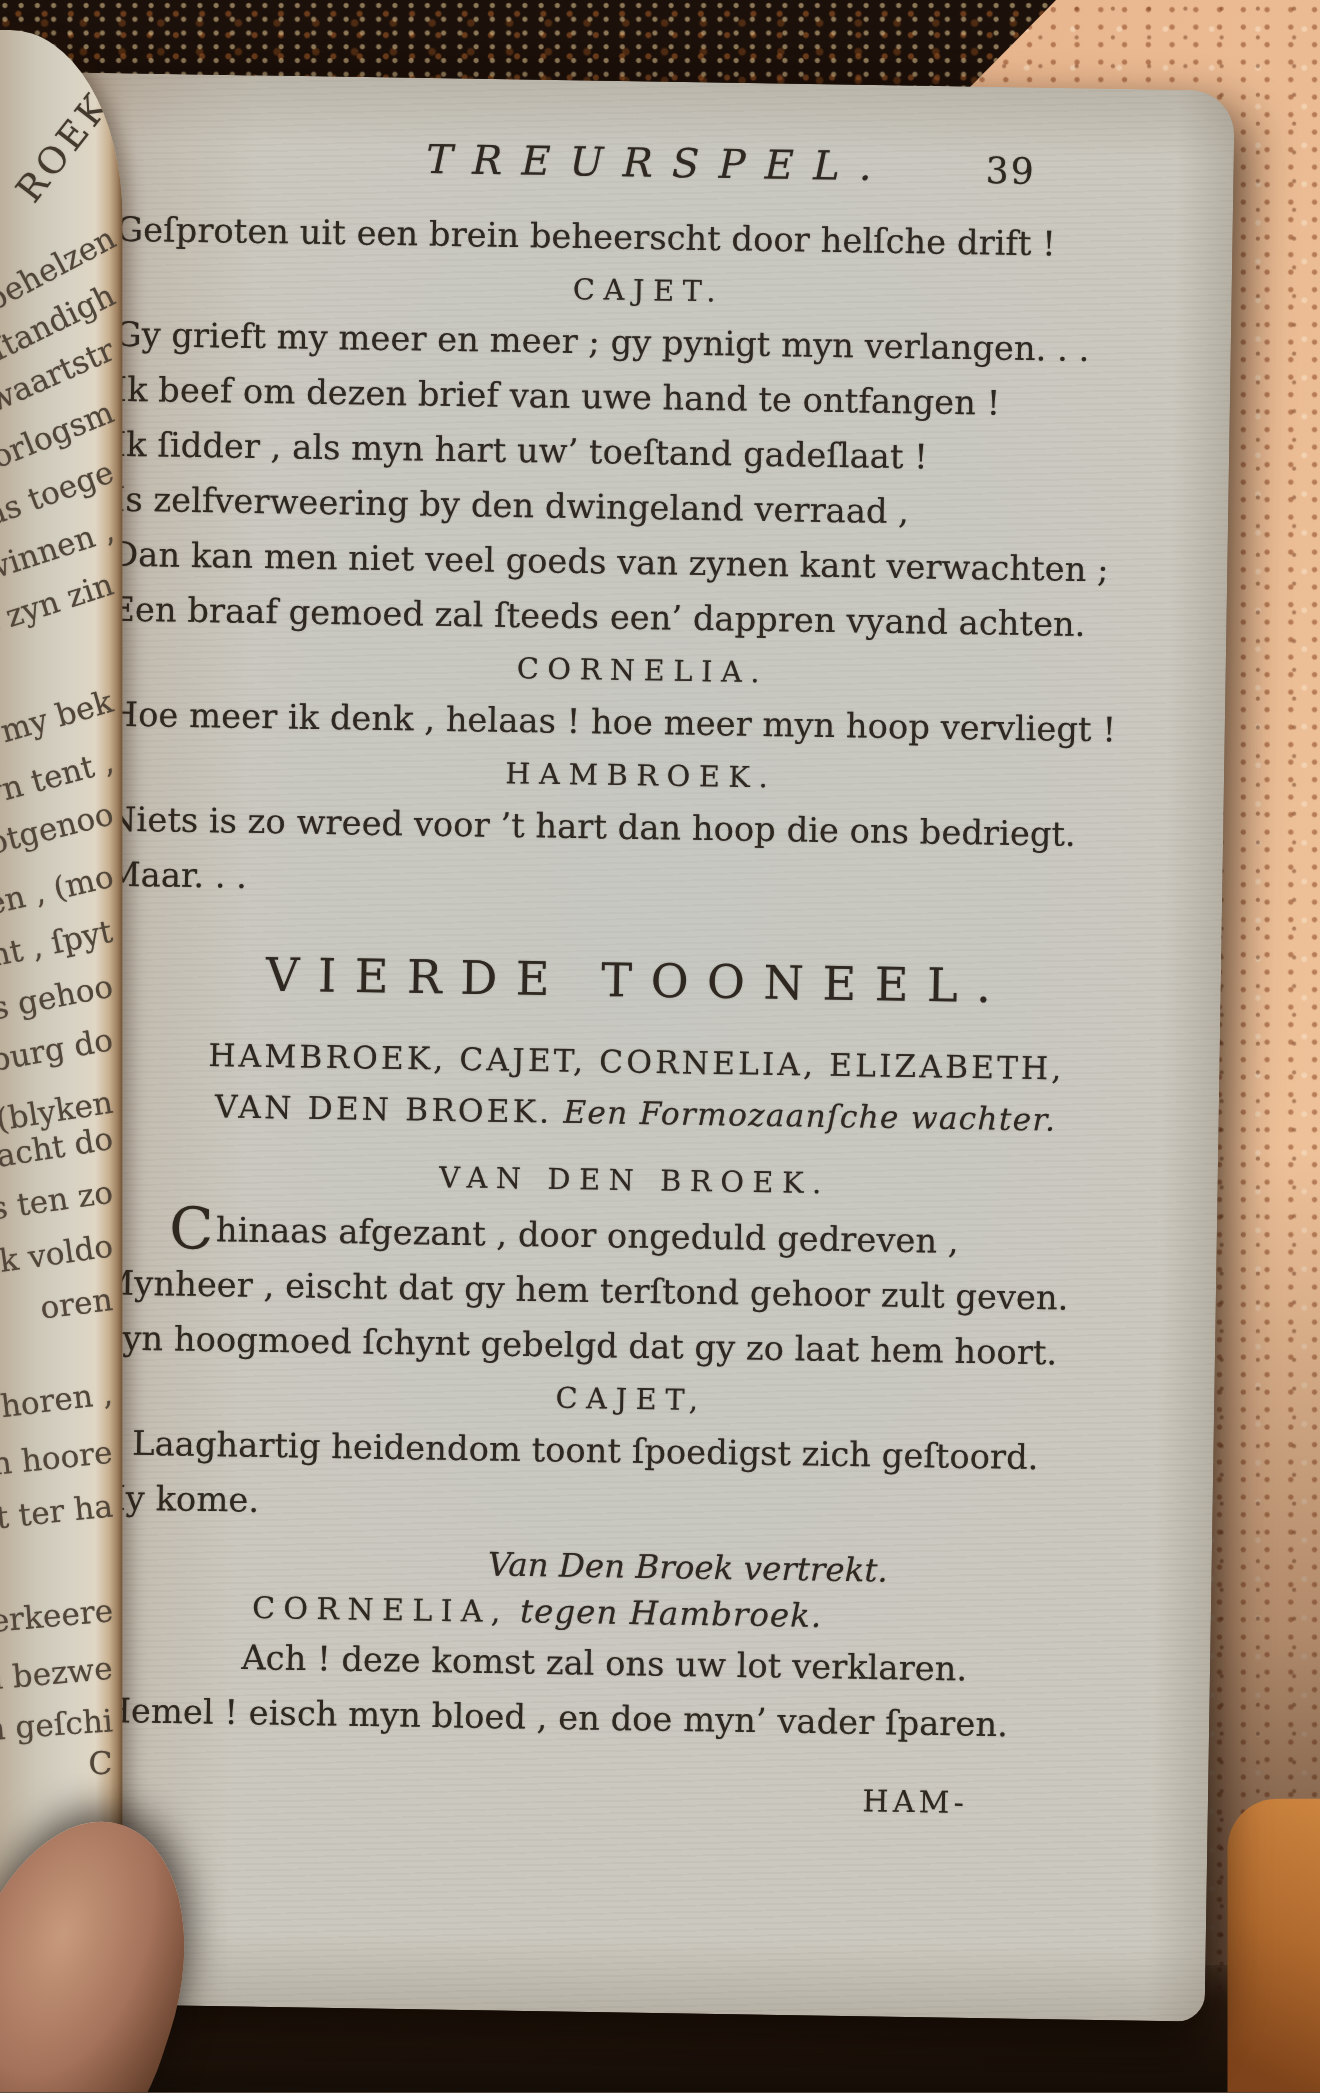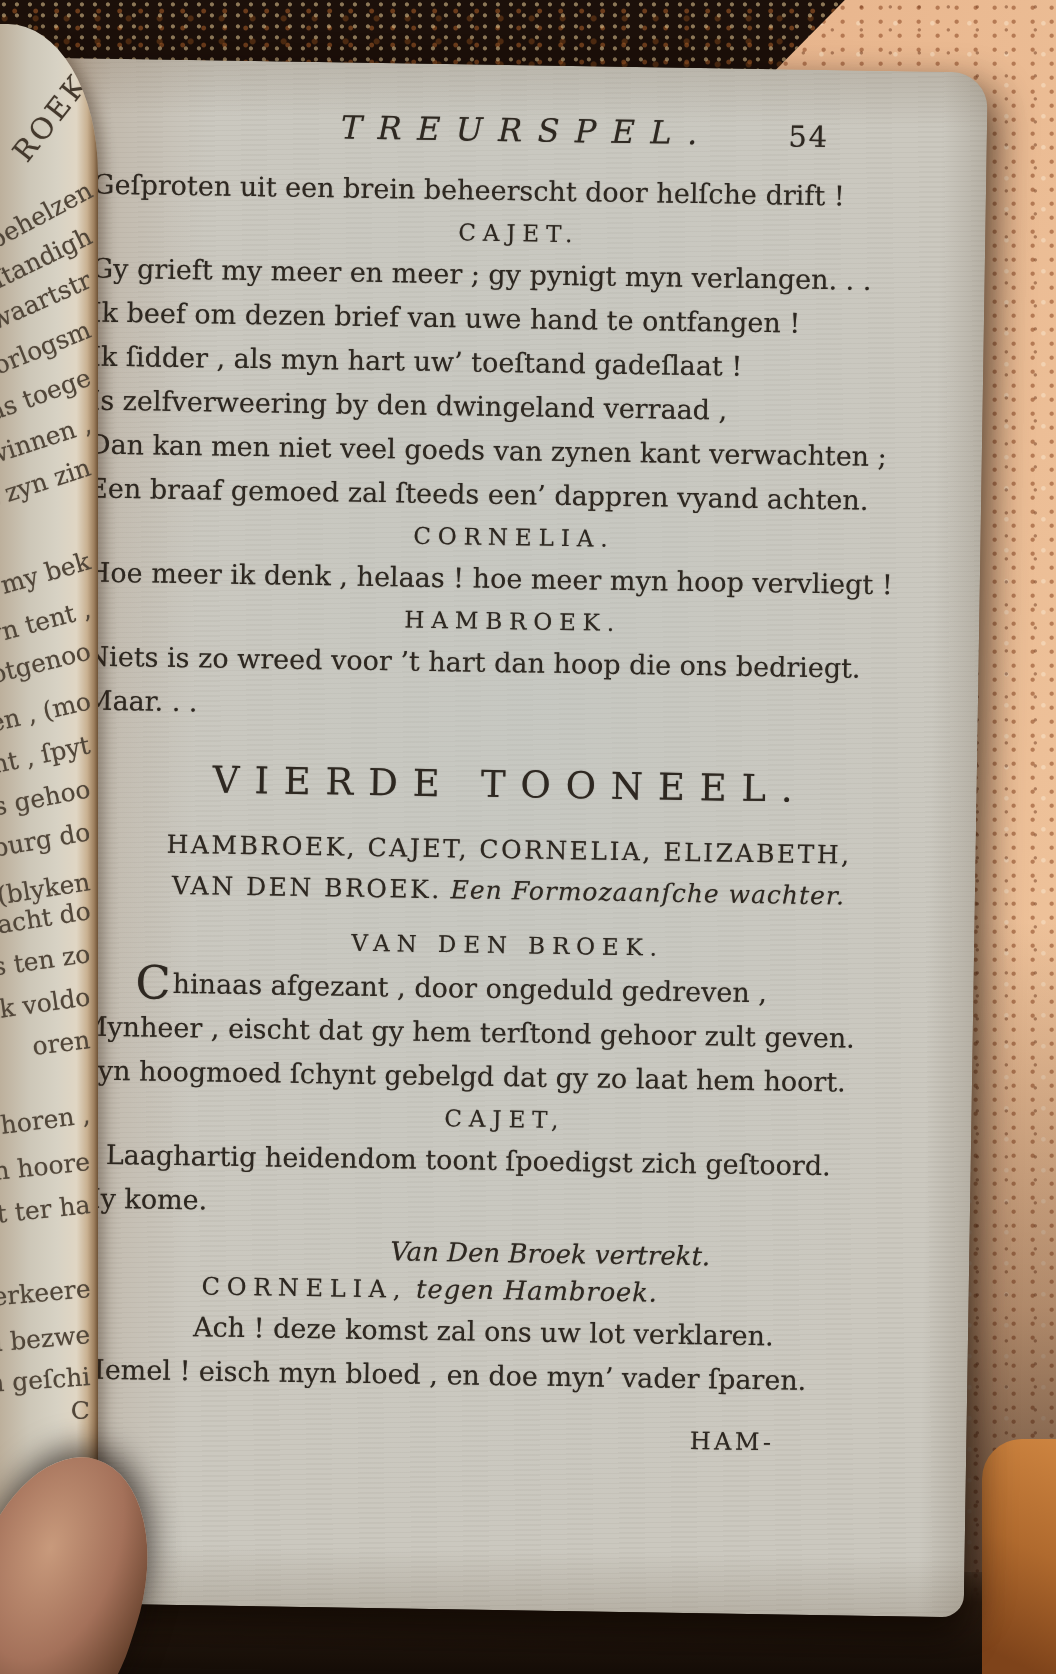--- a/index.html
+++ b/index.html
@@ -143,21 +143,21 @@
     <span class="frag" style="top:1338px;--r:-4deg">ch geſchi</span>
     <span class="frag" style="top:1372px;--r:0deg">C</span>
     <span class="frag frag-italic" style="top:1440px;--r:-8deg">nden.</span>
   </div>
 
   <div class="main-page">
     <div class="page-content">
 
       <div class="pg-header">
         <span class="pg-title">TREURSPEL.</span>
-        <span class="pg-num">54</span>
+        <span class="pg-num">39</span>
       </div>
 
       <div class="verse">Geſproten uit een brein beheerscht door helſche drift !</div>
       <div class="speaker">CAJET.</div>
       <div class="verse">Gy grieft my meer en meer ; gy pynigt myn verlangen. . .</div>
       <div class="verse">Ik beef om dezen brief van uwe hand te ontfangen !</div>
       <div class="verse">Ik ſidder , als myn hart uw’ toeſtand gadeſlaat !</div>
       <div class="verse">Is zelfverweering by den dwingeland verraad ,</div>
       <div class="verse">Dan kan men niet veel goeds van zynen kant verwachten ;</div>
       <div class="verse">Een braaf gemoed zal ſteeds een’ dappren vyand achten.</div>

